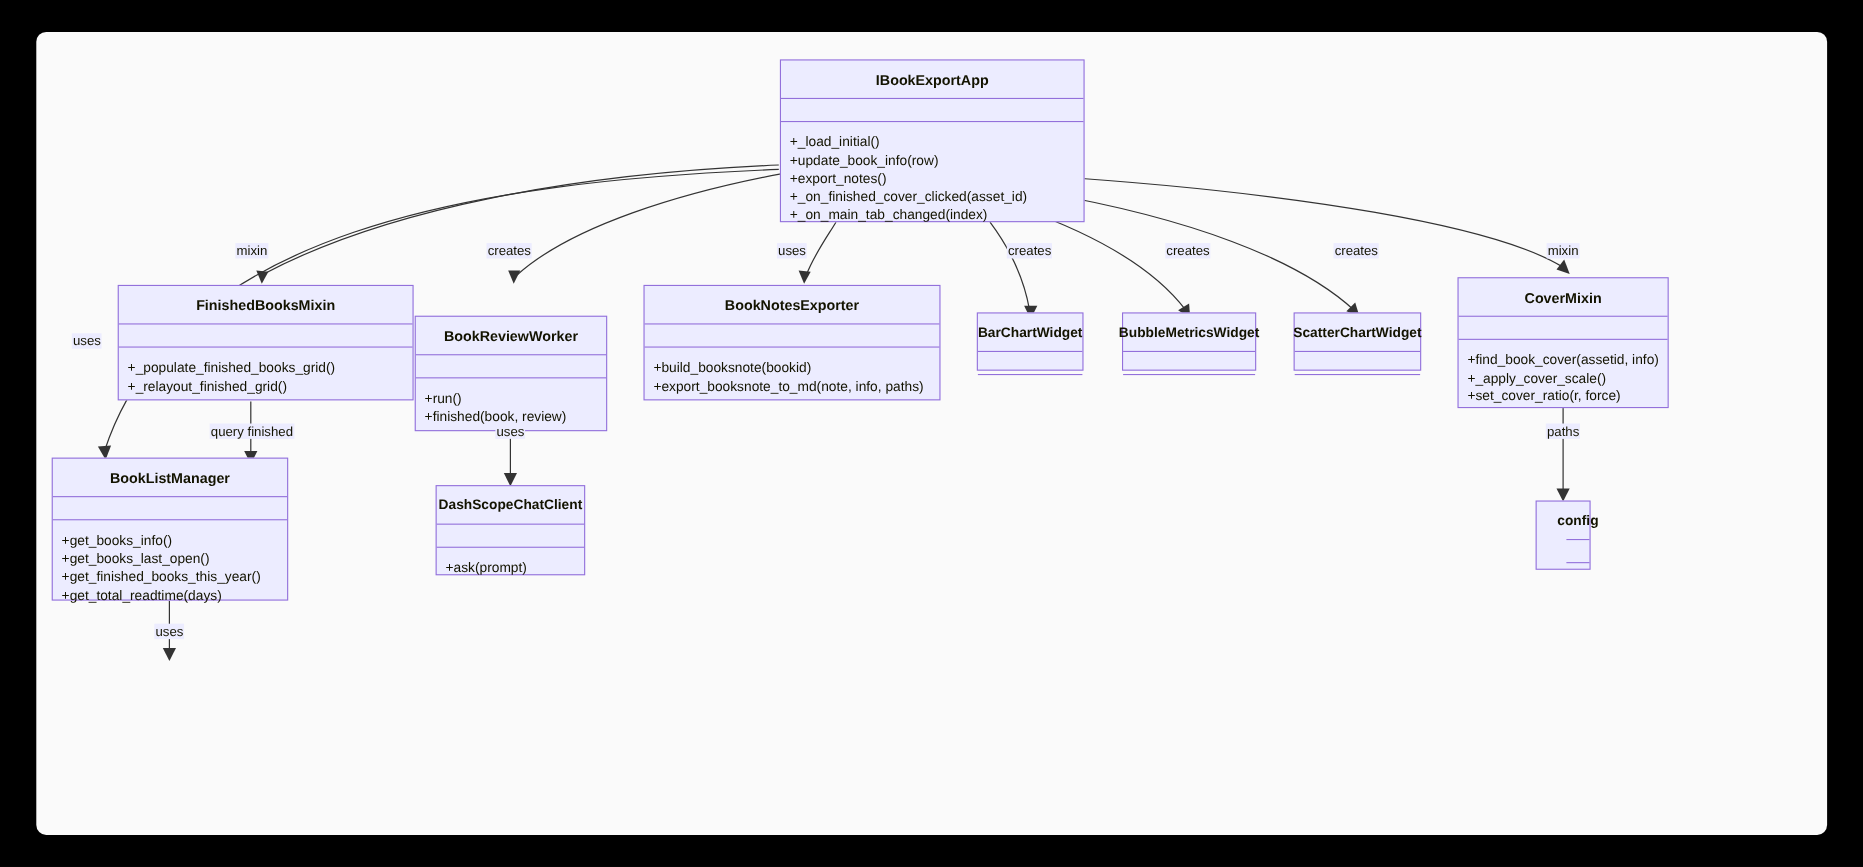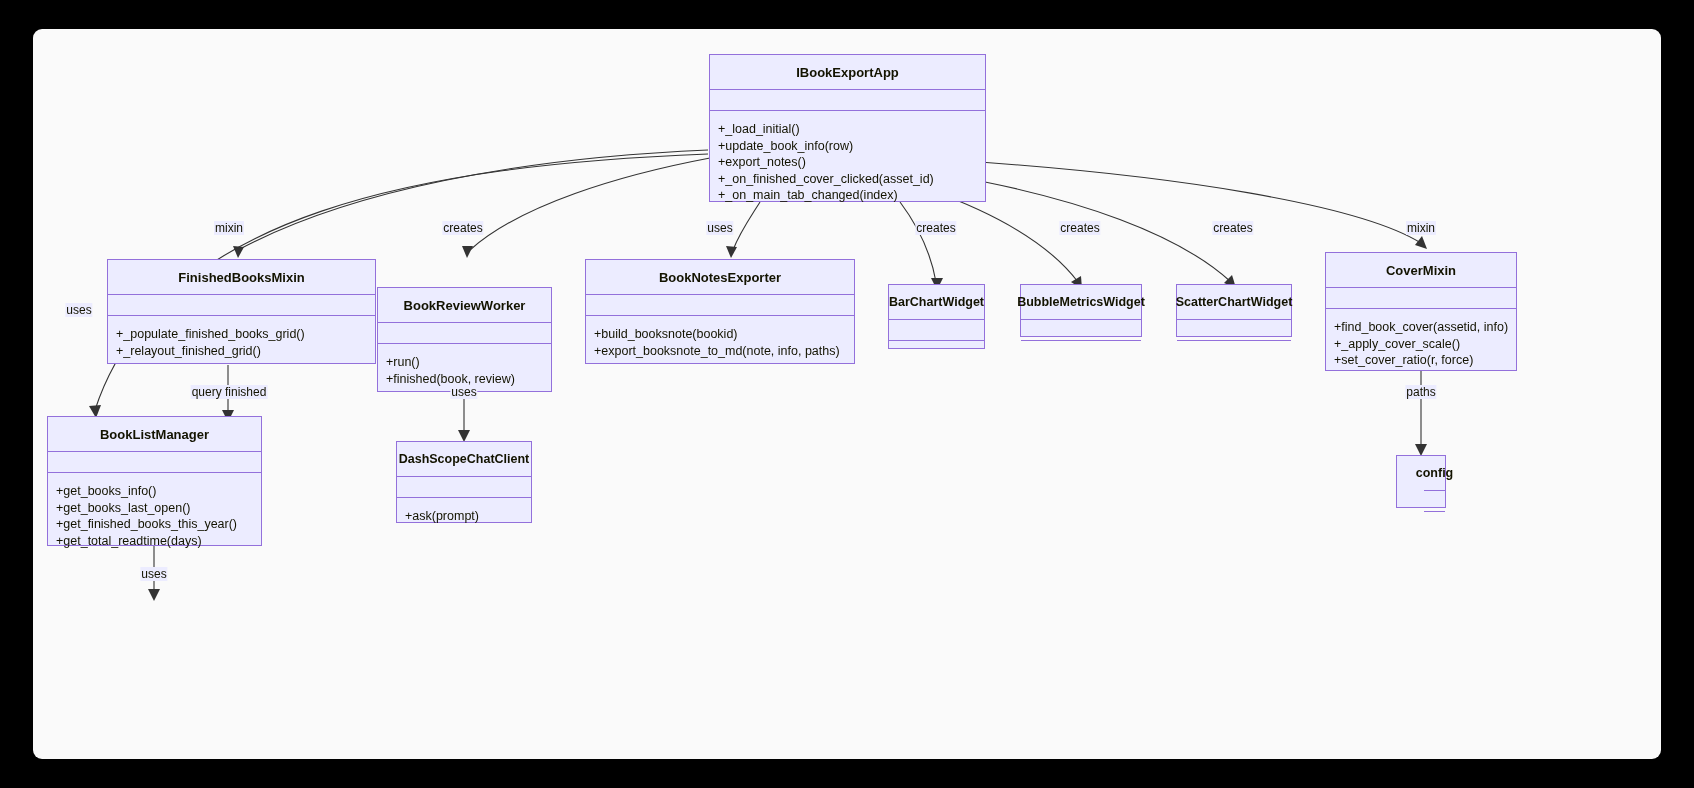--- a/index.html
+++ b/index.html
@@ -96,21 +96,21 @@
 
   <div class="cls" style="left:585px;top:259px;width:270px;height:105px;">
     <div class="title">BookNotesExporter</div>
     <div class="attrs"></div>
     <div class="meths">
       <div>+build_booksnote(bookid)</div>
       <div>+export_booksnote_to_md(note, info, paths)</div>
     </div>
   </div>
 
-  <div class="cls" style="left:888px;top:284px;width:97px;height:65px;">
+  <div class="cls" style="left:888px;top:284px;width:97px;height:53px;">
     <div class="title" style="font-size:12.5px;">BarChartWidget</div>
     <div class="attrs"></div>
     <div class="emptybox"></div>
   </div>
 
   <div class="cls" style="left:1020px;top:284px;width:122px;height:53px;">
     <div class="title" style="font-size:12.5px;">BubbleMetricsWidget</div>
     <div class="attrs"></div>
     <div class="emptybox"></div>
   </div>
@@ -143,21 +143,21 @@
     <div class="title">BookListManager</div>
     <div class="attrs"></div>
     <div class="meths">
       <div>+get_books_info()</div>
       <div>+get_books_last_open()</div>
       <div>+get_finished_books_this_year()</div>
       <div>+get_total_readtime(days)</div>
     </div>
   </div>
 
-  <div class="cls" style="left:1396px;top:455px;width:50px;height:53px;padding-left:27px;">
+  <div class="cls" style="left:1396px;top:455px;width:50px;height:63px;padding-left:27px;">
     <div class="title" style="font-size:12.5px;">config</div>
     <div class="attrs"></div>
     <div class="emptybox"></div>
   </div>
 
 
   <div class="elabel" style="left:229px;top:228px;">mixin</div>
   <div class="elabel" style="left:79px;top:310px;">uses</div>
   <div class="elabel" style="left:463px;top:228px;">creates</div>
   <div class="elabel" style="left:720px;top:228px;">uses</div>

